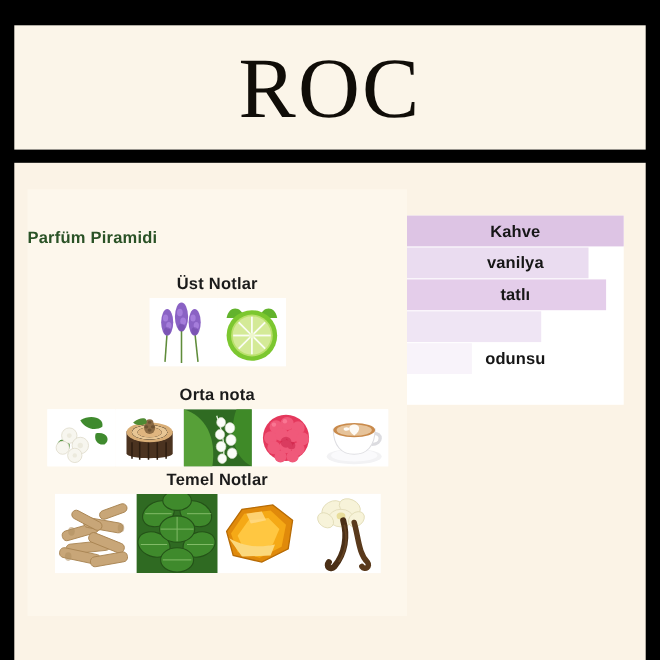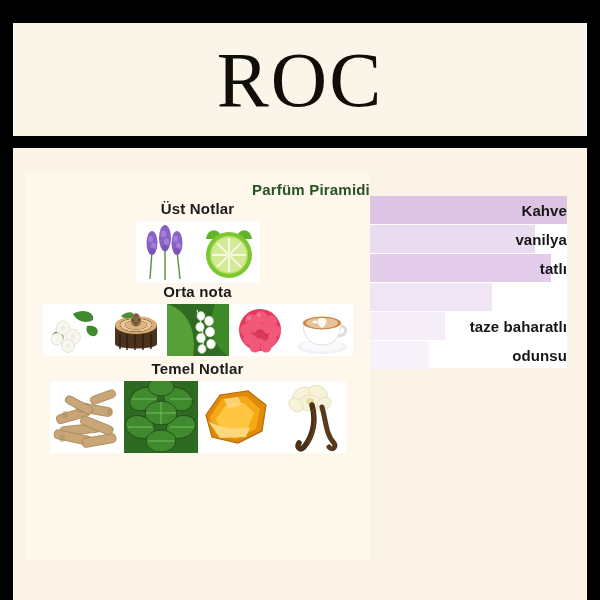--- a/index.html
+++ b/index.html
@@ -37,25 +37,25 @@
     background:#fbf3e6;
     overflow:hidden;
   }
   
   .pyramid-panel{
     position:absolute;
     left:12px;top:24px;width:345px;height:388px;
     background:#fdf7ec;
   }
   .pyramid-title{
-    text-align:right;
+    text-align:left;
     font-size:15px;
     font-weight:bold;
     color:#2a5226;
-    margin-top:9px;
+    margin-top:36px;
     letter-spacing:.2px;
   }
   .note-block{ text-align:center; }
   .note-label{
     font-size:15px;
     font-weight:bold;
     color:#1b1b1b;
     letter-spacing:.2px;
   }
   .note-row{
@@ -84,21 +84,21 @@
     align-items:center;
   }
   .bar-fill{
     position:absolute;
     left:0;top:0;bottom:0;
     height:100%;
   }
   .bar-label{
     position:relative;
     width:100%;
-    text-align:right;
+    text-align:center;
     font-size:15px;
     font-weight:bold;
     color:#161616;
     z-index:2;
     letter-spacing:.1px;
   }
   
   svg{display:block;}
 </style>
 </head>
@@ -109,21 +109,21 @@
   <div class="header">
     <div class="brand">ROC</div>
   </div>
 
   <div class="body-band">
 
     <div class="pyramid-panel">
 
       <div class="pyramid-title">Parfüm Piramidi</div>
 
-      <div class="note-block" style="margin-top:2px;">
+      <div class="note-block" style="margin-top:25px;">
         <div class="note-label">Üst Notlar</div>
         <div class="note-row">
 
           <div class="thumb">
             <svg width="62" height="62" viewBox="0 0 62 62">
               <rect width="62" height="62" fill="#ffffff"></rect>
               <g stroke="#5f8c3a" stroke-width="1.4" fill="none">
                 <path d="M14 58 L16 30"></path>
                   <path d="M29 59 L29 26"></path>
                   <path d="M44 58 L41 30"></path>
@@ -167,21 +167,21 @@
                 <line x1="31" y1="34" x2="14" y2="34"></line>
                 <line x1="31" y1="34" x2="19" y2="22"></line>
               </g>
               <circle cx="31" cy="34" r="2.6" fill="#eef7cd"></circle>
             </svg>
           </div>
 
         </div>
       </div>
 
-      <div class="note-block" style="margin-top:0;">
+      <div class="note-block" style="margin-top:18px;">
         <div class="note-label">Orta nota</div>
         <div class="note-row">
 
           <div class="thumb">
             <svg width="62" height="52" viewBox="0 0 62 52">
               <rect width="62" height="52" fill="#ffffff"></rect>
               <g fill="#3f8a2e">
                 <path d="M30 10 C40 4, 52 8, 50 16 C44 20, 34 18, 30 10 Z"></path>
                 <path d="M44 22 C54 20, 58 28, 52 32 C46 33, 42 28, 44 22 Z"></path>
                 <path d="M20 36 C10 38, 6 32, 12 28 C18 27, 22 31, 20 36 Z"></path>
@@ -394,24 +394,20 @@
 
       <div class="bar-row">
         <span class="bar-fill" style="width:92%;background:#e4cdea;"></span>
         <span class="bar-label">tatlı</span>
       </div>
 
       <div class="bar-row">
         <span class="bar-fill" style="width:62%;background:#efe5f4;"></span>
       </div>
 
-      <div class="bar-row">
-        <span class="bar-fill" style="width:38%;background:#f5eef8;"></span>
-        <span class="bar-label">taze baharatlı</span>
-      </div>
 
       <div class="bar-row">
         <span class="bar-fill" style="width:30%;background:#f8f3fa;"></span>
         <span class="bar-label">odunsu</span>
       </div>
 
     </div>
 
   </div>
 </div>

